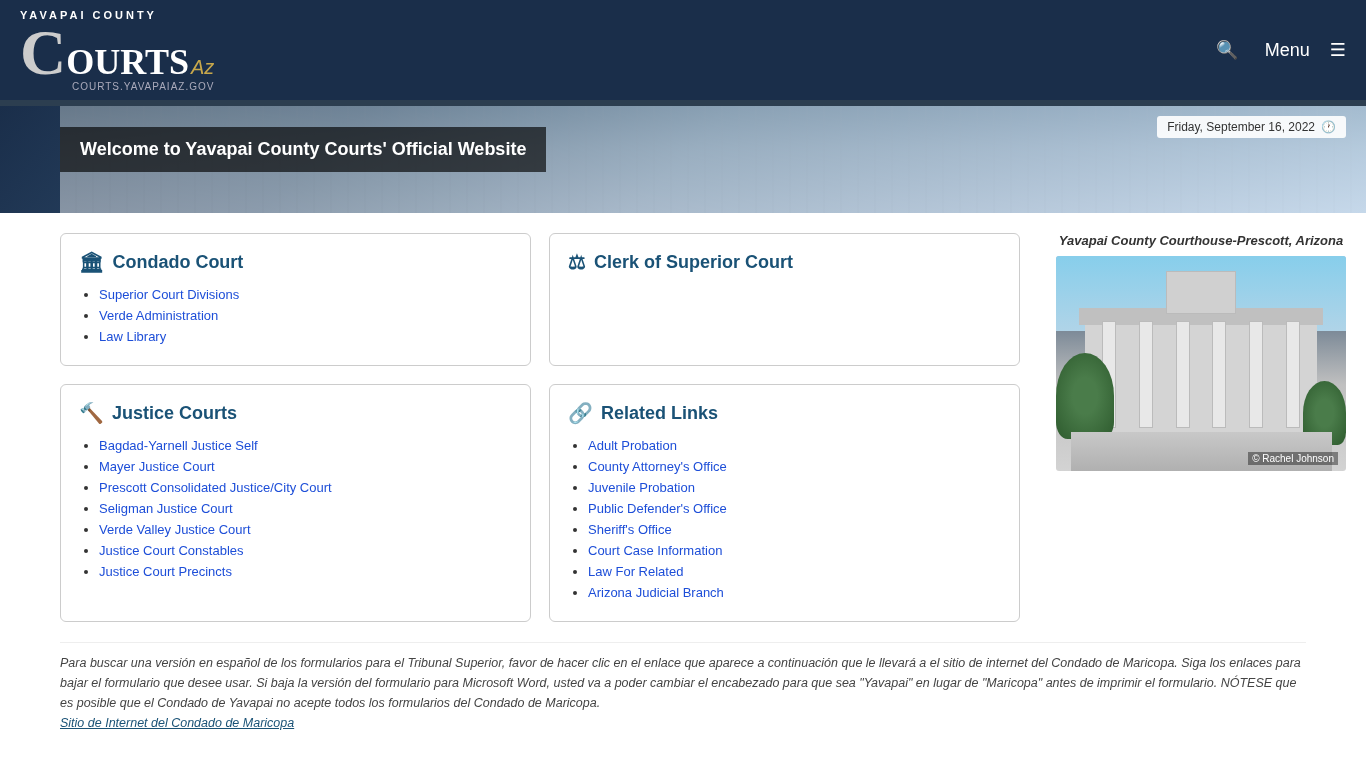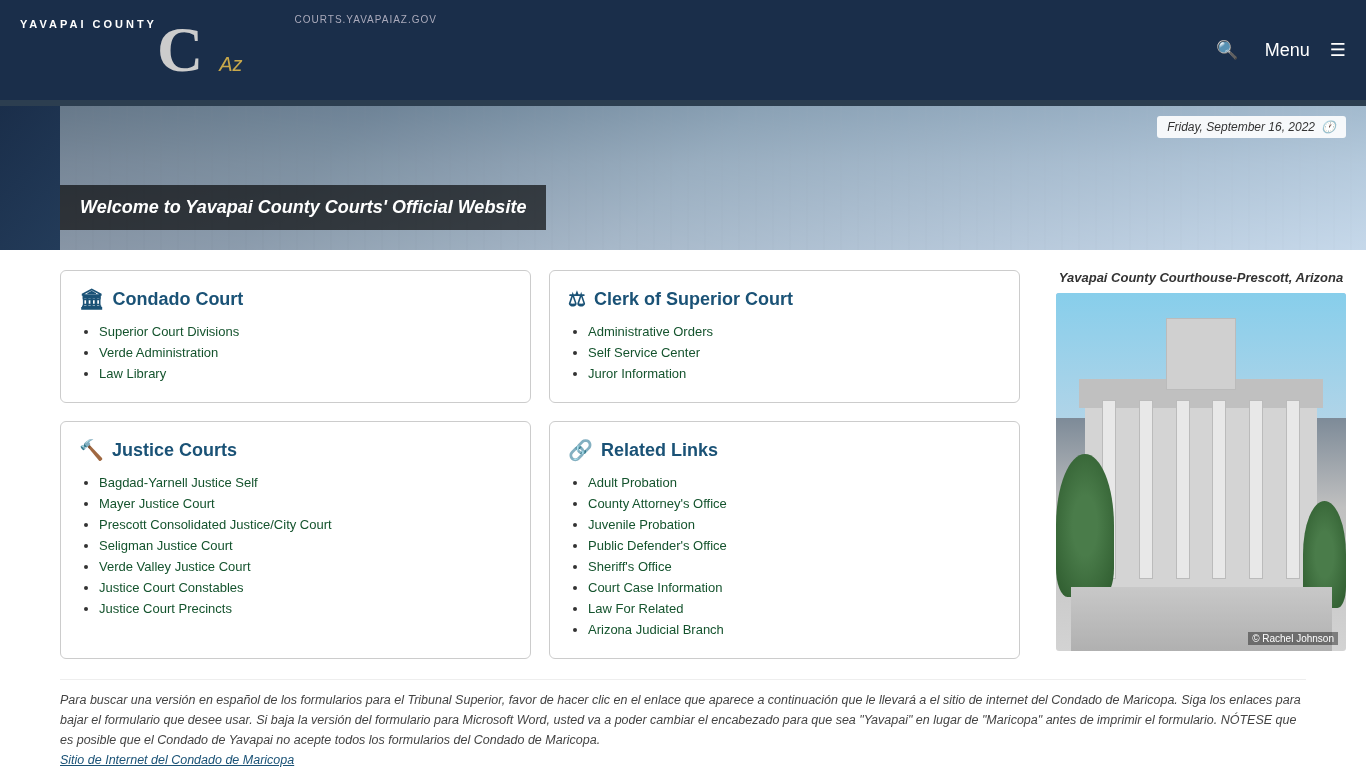--- a/index.html
+++ b/index.html
@@ -9,21 +9,21 @@
     .header {
       background: #1a2e4a;
       display: flex;
       align-items: center;
       justify-content: space-between;
       padding: 10px 20px;
       height: 100px;
     }
     .logo-area {
       display: flex;
-      flex-direction: row;
+      flex-direction: column;
       align-items: flex-start;
     }
     .logo-text {
       color: white;
       font-size: 11px;
       letter-spacing: 3px;
       font-weight: bold;
       text-transform: uppercase;
     }
     .logo-courts {
@@ -40,21 +40,21 @@
     .logo-ourts {
       font-size: 36px;
       font-weight: bold;
       color: white;
       font-family: Georgia, serif;
     }
     .logo-az {
       font-size: 20px;
       color: #c8a84b;
       font-style: italic;
-      margin-left: 16px;
+      margin-left: 2px;
     }
     .logo-subtitle {
       color: #aab;
       font-size: 10px;
       letter-spacing: 1px;
       margin-top: -4px;
       margin-left: 52px;
     }
     .header-right {
       display: flex;
@@ -77,26 +77,25 @@
       font-size: 18px;
       display: flex;
       align-items: center;
       gap: 20px;
       font-family: Arial, sans-serif;
     }
 
     
     .hero {
       position: relative;
-      height: 144px;
+      height: 107px;
       background: linear-gradient(to right, #1a2e4a 0%, #2a4a6a 30%, #4a6a8a 60%, #6a8aaa 100%);
       overflow: hidden;
       display: flex;
-      align-items: flex-end;
-      font-style: italic;
+      align-items: center;
     }
     .hero-bg {
       position: absolute;
       top: 0; left: 0; right: 0; bottom: 0;
       background: 
         linear-gradient(135deg, #1a2e4a 0%, #2d4a6a 25%, #6a8aaa 50%, #8aaacc 75%, #aaccee 100%);
       opacity: 0.85;
     }
     .hero-building {
       position: absolute;
@@ -163,42 +162,42 @@
       font-size: 20px;
     }
     .card ul {
       list-style: disc;
       padding-left: 20px;
     }
     .card ul li {
       margin-bottom: 5px;
     }
     .card ul li a {
-      color: #14532d;
+      color: #1d4ed8;
       text-decoration: none;
       font-size: 13px;
     }
 
     
     .sidebar-image {
       width: 290px;
       flex-shrink: 0;
       margin-left: 16px;
     }
     .sidebar-image .caption {
       font-weight: bold;
       font-style: italic;
       font-size: 13px;
       color: #333;
       margin-bottom: 8px;
       text-align: center;
     }
     .courthouse-img {
       width: 290px;
-      height: 358px;
+      height: 215px;
       background: linear-gradient(180deg, #b0c4de 0%, #708090 30%, #c0c0c0 60%, #d3d3d3 100%);
       border-radius: 3px;
       position: relative;
       overflow: hidden;
     }
     .courthouse-img .sky {
       position: absolute;
       top: 0; left: 0; right: 0;
       height: 35%;
       background: linear-gradient(180deg, #87CEEB 0%, #b0d4e8 100%);
@@ -298,20 +297,21 @@
     }
   </style>
 </head>
 <body>
 
 <header class="header">
   <div class="logo-area">
     <span class="logo-text">YAVAPAI COUNTY</span>
     <div class="logo-courts">
       <span class="logo-c">C</span>
+      <span class="logo-ourts">OURTS</span>
       <span class="logo-az">Az</span>
     </div>
     <span class="logo-subtitle">COURTS.YAVAPAIAZ.GOV</span>
   </div>
   <div class="header-right">
     <button class="search-icon-btn">
       <span>🔍</span>
     </button>
     <button class="menu-btn">
       <span>Menu</span>
@@ -347,25 +347,20 @@
         <li><a href="#">Verde Administration</a></li>
         <li><a href="#">Law Library</a></li>
       </ul>
     </div>
 
     <div class="card">
       <div class="card-title">
         <span class="card-icon">⚖</span>
         <span>Clerk of Superior Court</span>
       </div>
-      <ul>
-        <li><a href="#">Administrative Orders</a></li>
-        <li><a href="#">Self Service Center</a></li>
-        <li><a href="#">Juror Information</a></li>
-      </ul>
     </div>
 
     <div class="card">
       <div class="card-title">
         <span class="card-icon">🔨</span>
         <span>Justice Courts</span>
       </div>
       <ul>
         <li><a href="#">Bagdad-Yarnell Justice Self</a></li>
         <li><a href="#">Mayer Justice Court</a></li>

